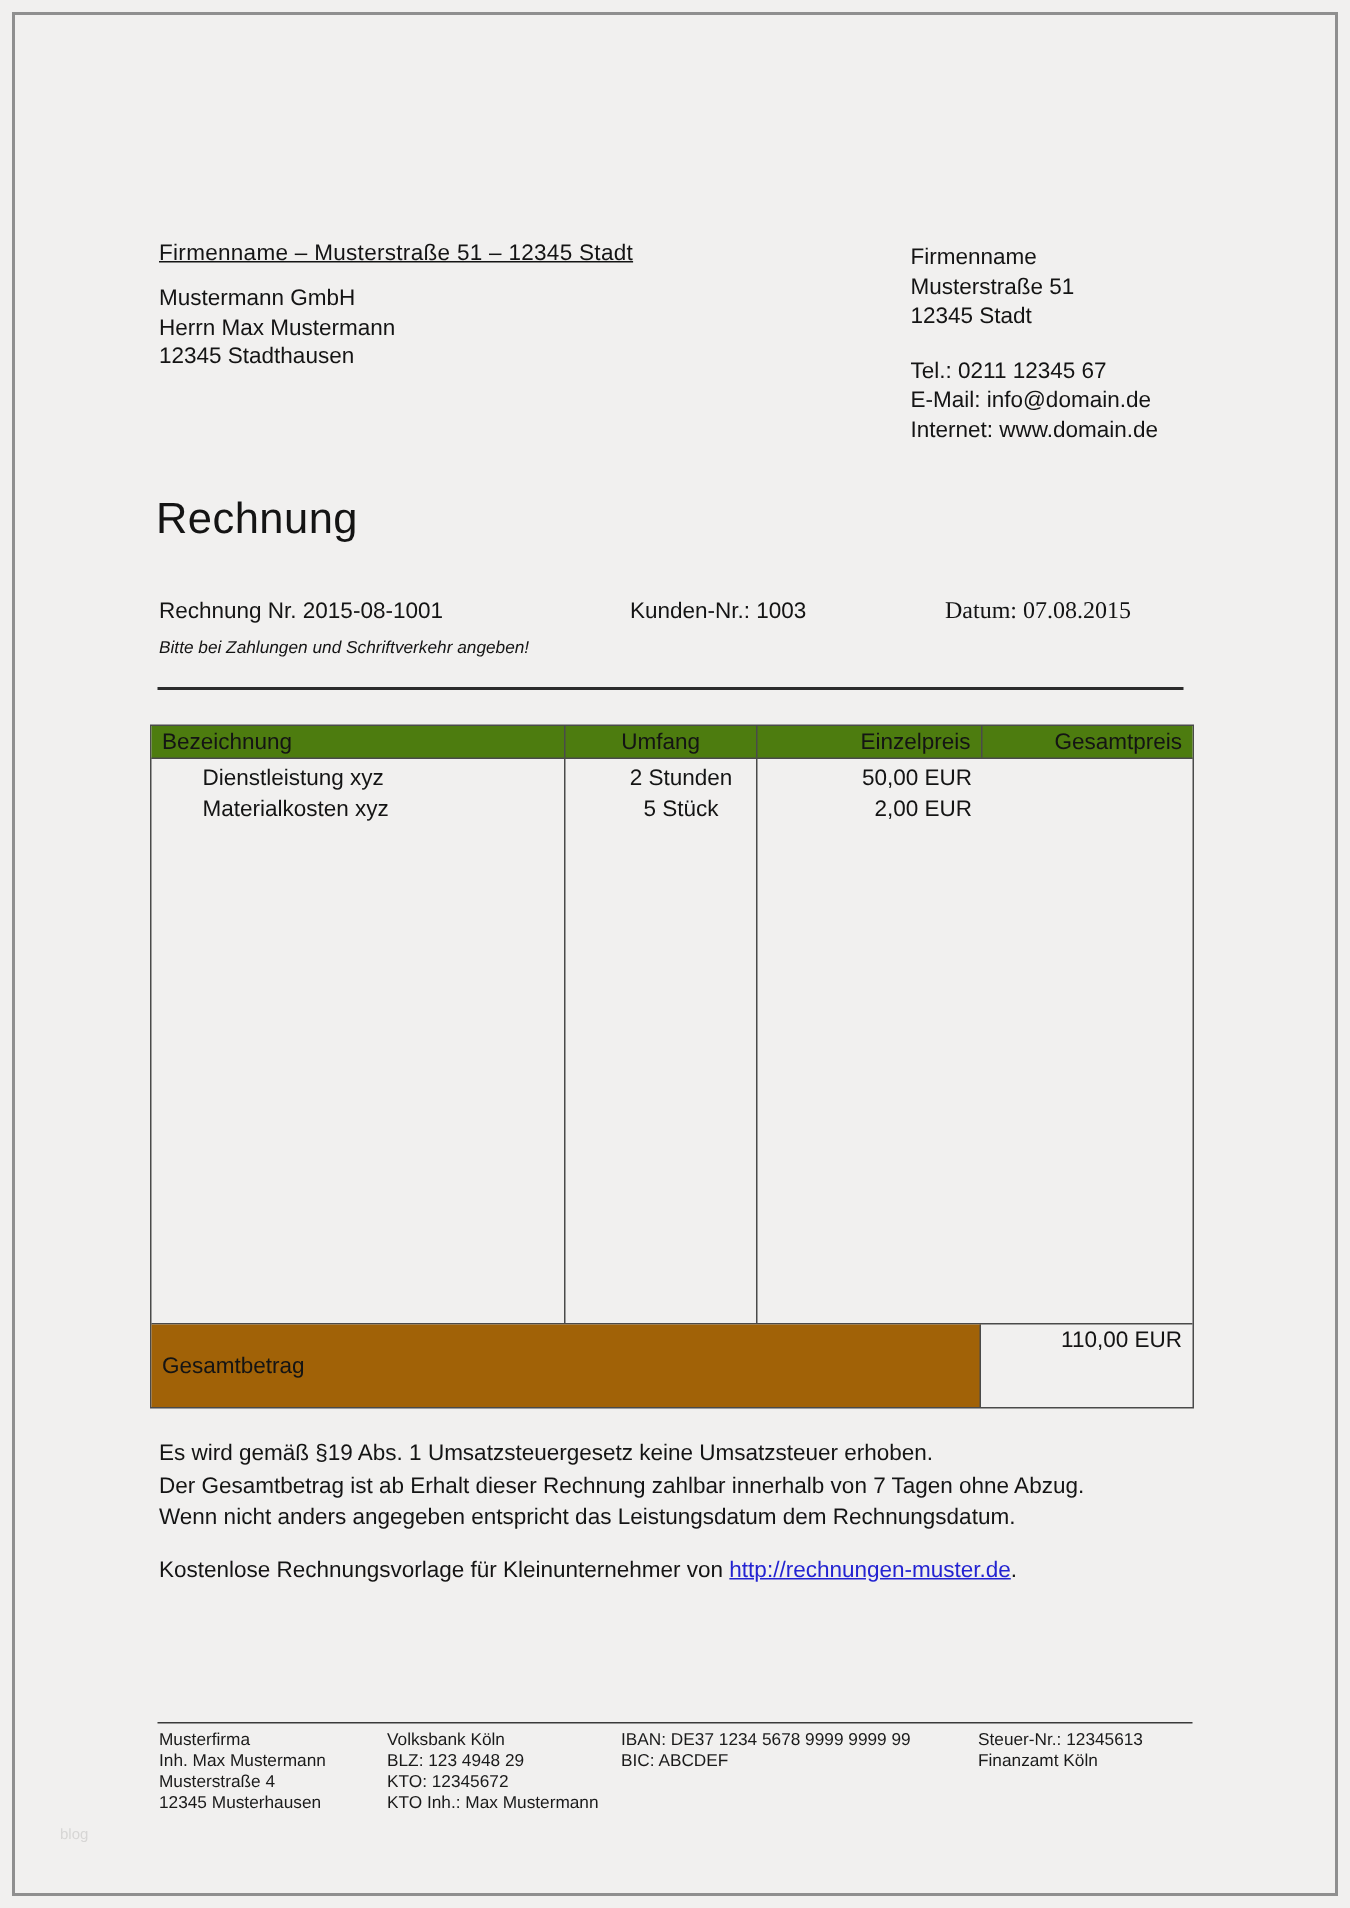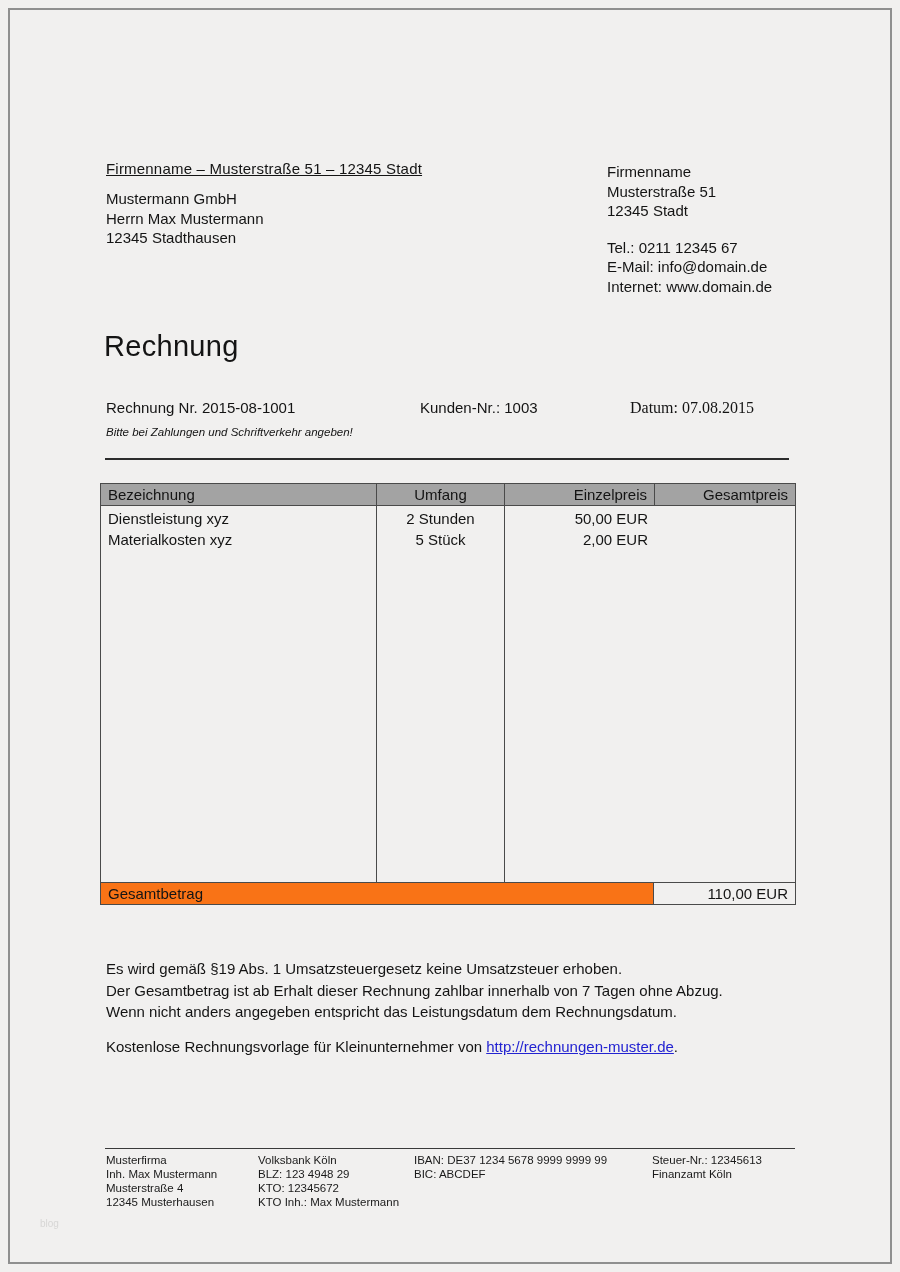--- a/index.html
+++ b/index.html
@@ -22,30 +22,30 @@
   .doc-title { position:absolute; left:104px; top:330px; font-size:29px; letter-spacing:0.3px; }
 
   .meta-no   { position:absolute; left:106px; top:399px; font-size:15px; }
   .meta-cust { position:absolute; left:420px; top:399px; font-size:15px; }
   .meta-date { position:absolute; left:630px; top:399px; font-size:16px;font-family:Liberation Serif, serif; }
   .meta-note { position:absolute; left:106px; top:426px; font-size:11.5px; font-style:italic; }
   .rule-top  { position:absolute; left:105px; top:458px; width:684px; height:0; border-top:2px solid #2c2c2c; }
 
   
   .invoice-table { position:absolute; left:100px; top:483px; width:694px; border:1px solid #4a4a4a; background:#f1f0ef; }
-  .t-header { display:grid; grid-template-columns:276px 128px 150px 140px; background:#a3a3a3; border-bottom:1px solid #4a4a4a; }
+  .t-header { display:grid; grid-template-columns:276px 128px 150px 140px; background:#4d7c0f; border-bottom:1px solid #4a4a4a; }
   .t-header .cell { font-size:15px; padding:2px 7px; box-sizing:border-box; border-right:1px solid #4a4a4a; }
   .t-header .cell:last-child { border-right:none; }
   .t-body { display:grid; grid-template-columns:276px 128px 150px 140px; height:376px; }
-  .t-col { border-right:1px solid #4a4a4a; box-sizing:border-box; padding-top:2px; }
+  .t-col { border-right:1px solid #4a4a4a; box-sizing:border-box; padding-top:2px;margin-left:27px; }
   .t-col:last-child { border-right:none; }
   .t-line { font-size:15px; line-height:21px; padding:0 7px; white-space:nowrap; }
   .al { text-align:left; } .ac { text-align:center; } .ar { text-align:right; }
   .t-total { display:grid; grid-template-columns:553px 141px; border-top:1px solid #4a4a4a; }
-  .t-total .label-cell { background:#f97316; font-size:15px; padding:2px 7px; box-sizing:border-box; border-right:1px solid #4a4a4a; }
+  .t-total .label-cell { background:#a16207; font-size:15px; padding:19px 7px; box-sizing:border-box; border-right:1px solid #4a4a4a; }
   .t-total .value-cell { font-size:15px; padding:2px 7px; box-sizing:border-box; text-align:right; }
 
   .terms { position:absolute; left:106px; top:958px; font-size:15px; line-height:21.5px; }
   .promo { position:absolute; left:106px; top:1038px; font-size:15px; }
   .promo a { color:#2323d1; text-decoration:underline; cursor:pointer; }
 
   .rule-footer { position:absolute; left:105px; top:1148px; width:690px; height:0; border-top:1px solid #3a3a3a; }
   .footer-col { position:absolute; top:1153px; font-size:11.5px; line-height:14px; color:#1a1a1a; }
   .fc1 { left:106px; } .fc2 { left:258px; } .fc3 { left:414px; } .fc4 { left:652px; }
 

